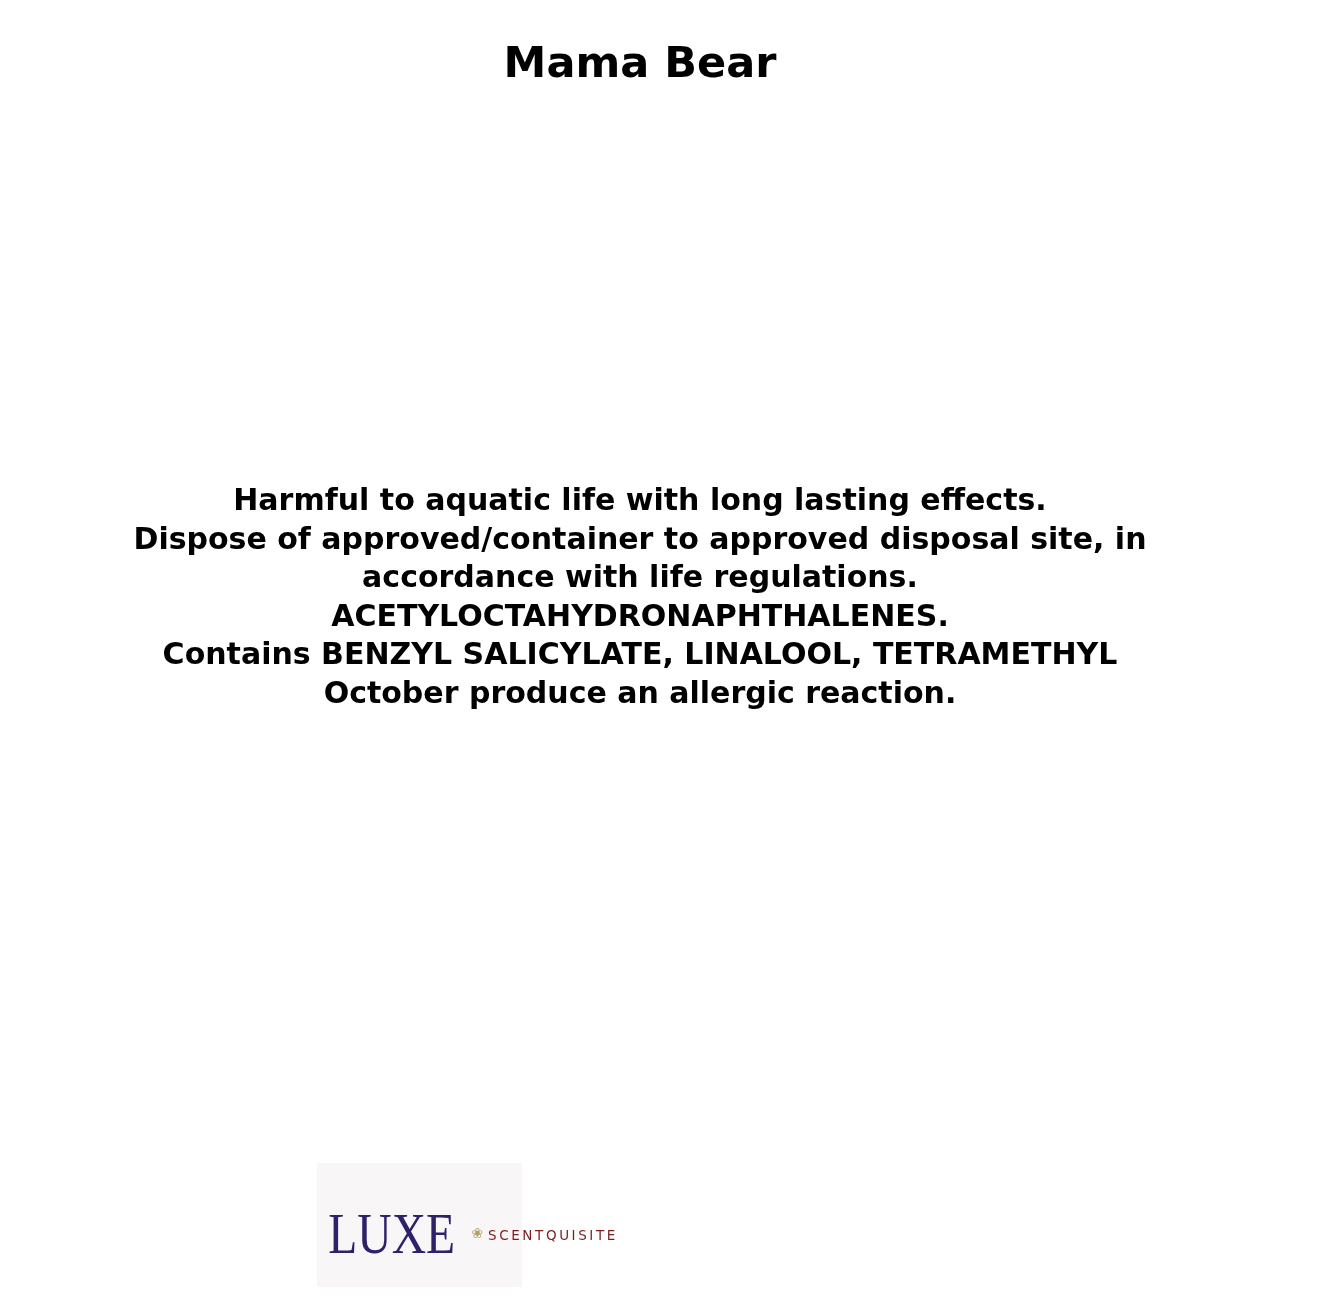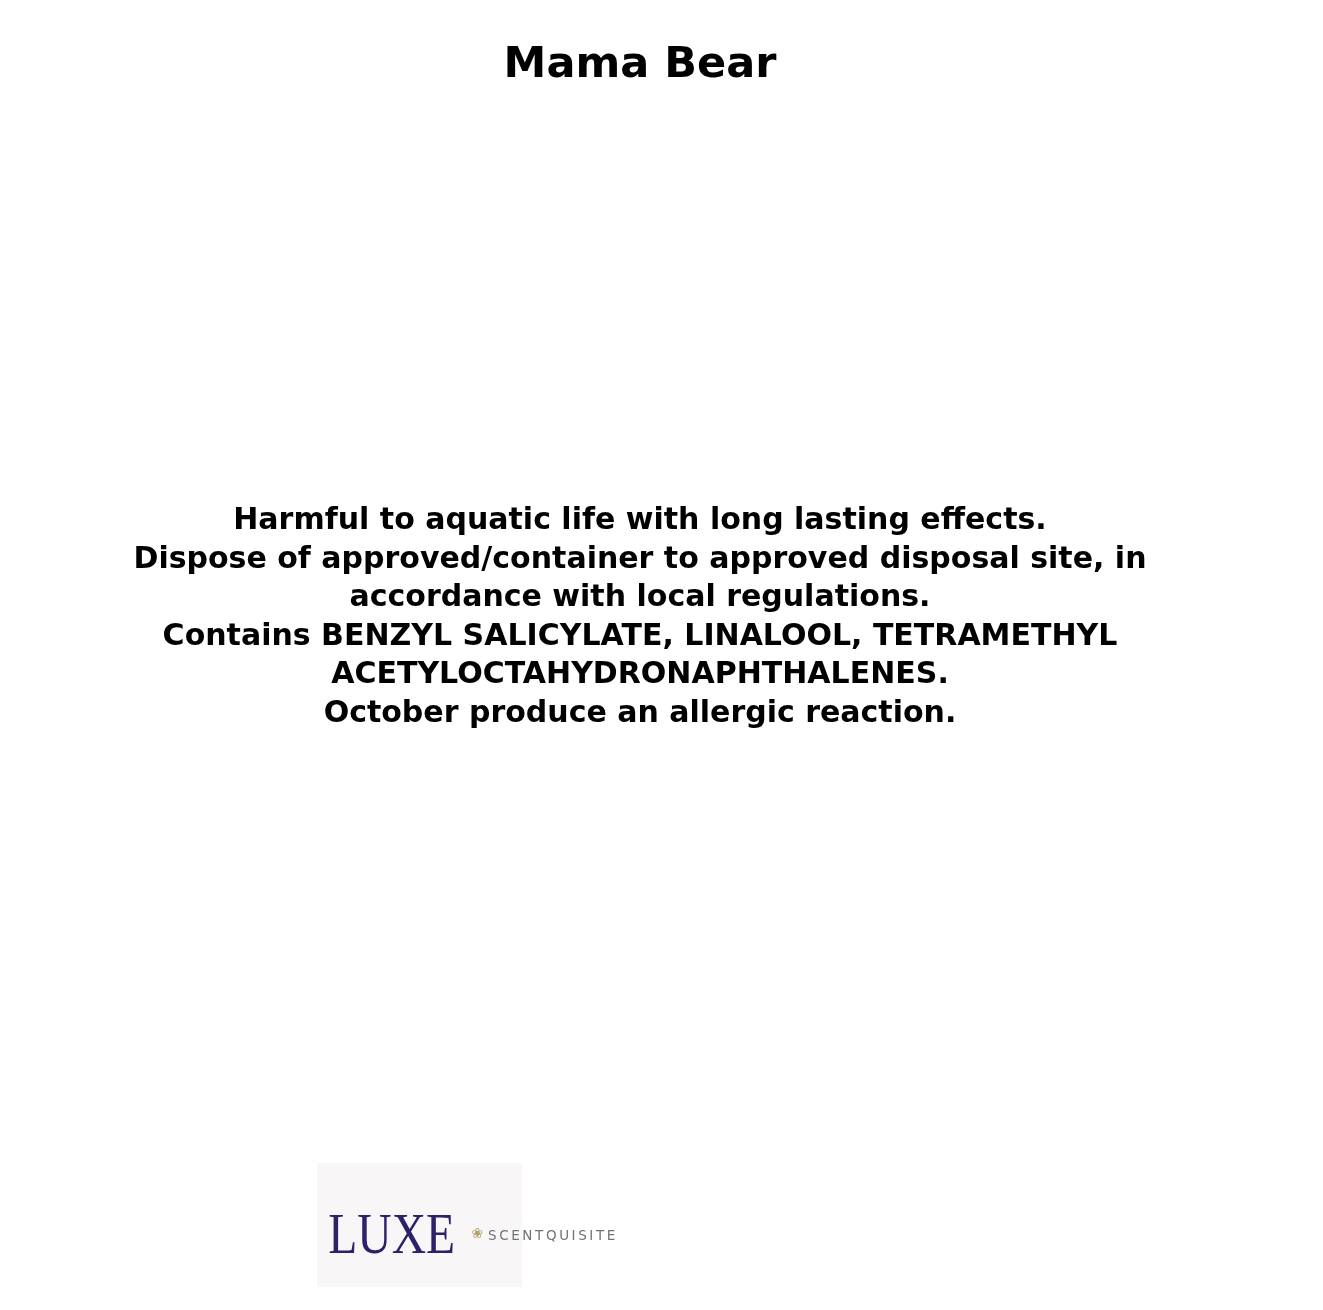--- a/index.html
+++ b/index.html
@@ -22,21 +22,21 @@
     left: 0;
     width: 100%;
     text-align: center;
     font-size: 43px;
     font-weight: bold;
     line-height: 1.15;
     margin: 0;
   }
   .warnings {
     position: absolute;
-    top: 500px;
+    top: 481px;
     left: 0;
     width: 100%;
     text-align: center;
     font-size: 30px;
     font-weight: bold;
     line-height: 38.6px;
   }
   .logo-box {
     position: absolute;
     left: 317px;
@@ -74,21 +74,21 @@
   .flower-icon {
     color: #b0a268;
     font-size: 14px;
     line-height: 1;
     margin: 0 5px;
   }
   .logo-sub {
     margin-top: 2px;
     font-size: 13.5px;
     letter-spacing: 2.6px;
-    color: #737373;
+    color: #7f1d1d;
     white-space: nowrap;
   }
   .contact {
     position: absolute;
     left: 660px;
     top: 1183px;
     width: 466px;
     text-align: center;
     font-size: 24px;
     font-weight: bold;
@@ -98,23 +98,23 @@
 </head>
 <body>
 
 <div class="page">
 
   <h1 class="product-title">Mama Bear</h1>
 
   <div class="warnings">
     <div>Harmful to aquatic life with long lasting effects.</div>
     <div>Dispose of approved/container to approved disposal site, in</div>
-    <div>accordance with local regulations.</div>
+    <div>accordance with life regulations.</div>
+    <div>ACETYLOCTAHYDRONAPHTHALENES.</div>
     <div>Contains BENZYL SALICYLATE, LINALOOL, TETRAMETHYL</div>
-    <div>ACETYLOCTAHYDRONAPHTHALENES.</div>
     <div>October produce an allergic reaction.</div>
   </div>
 
   <div class="logo-box">
     <div class="logo-brand">LUXE</div>
     <div class="ornament-row">
       <span class="orn-line"></span>
       <span class="flower-icon">❀</span>
       <span class="orn-line"></span>
     </div>

